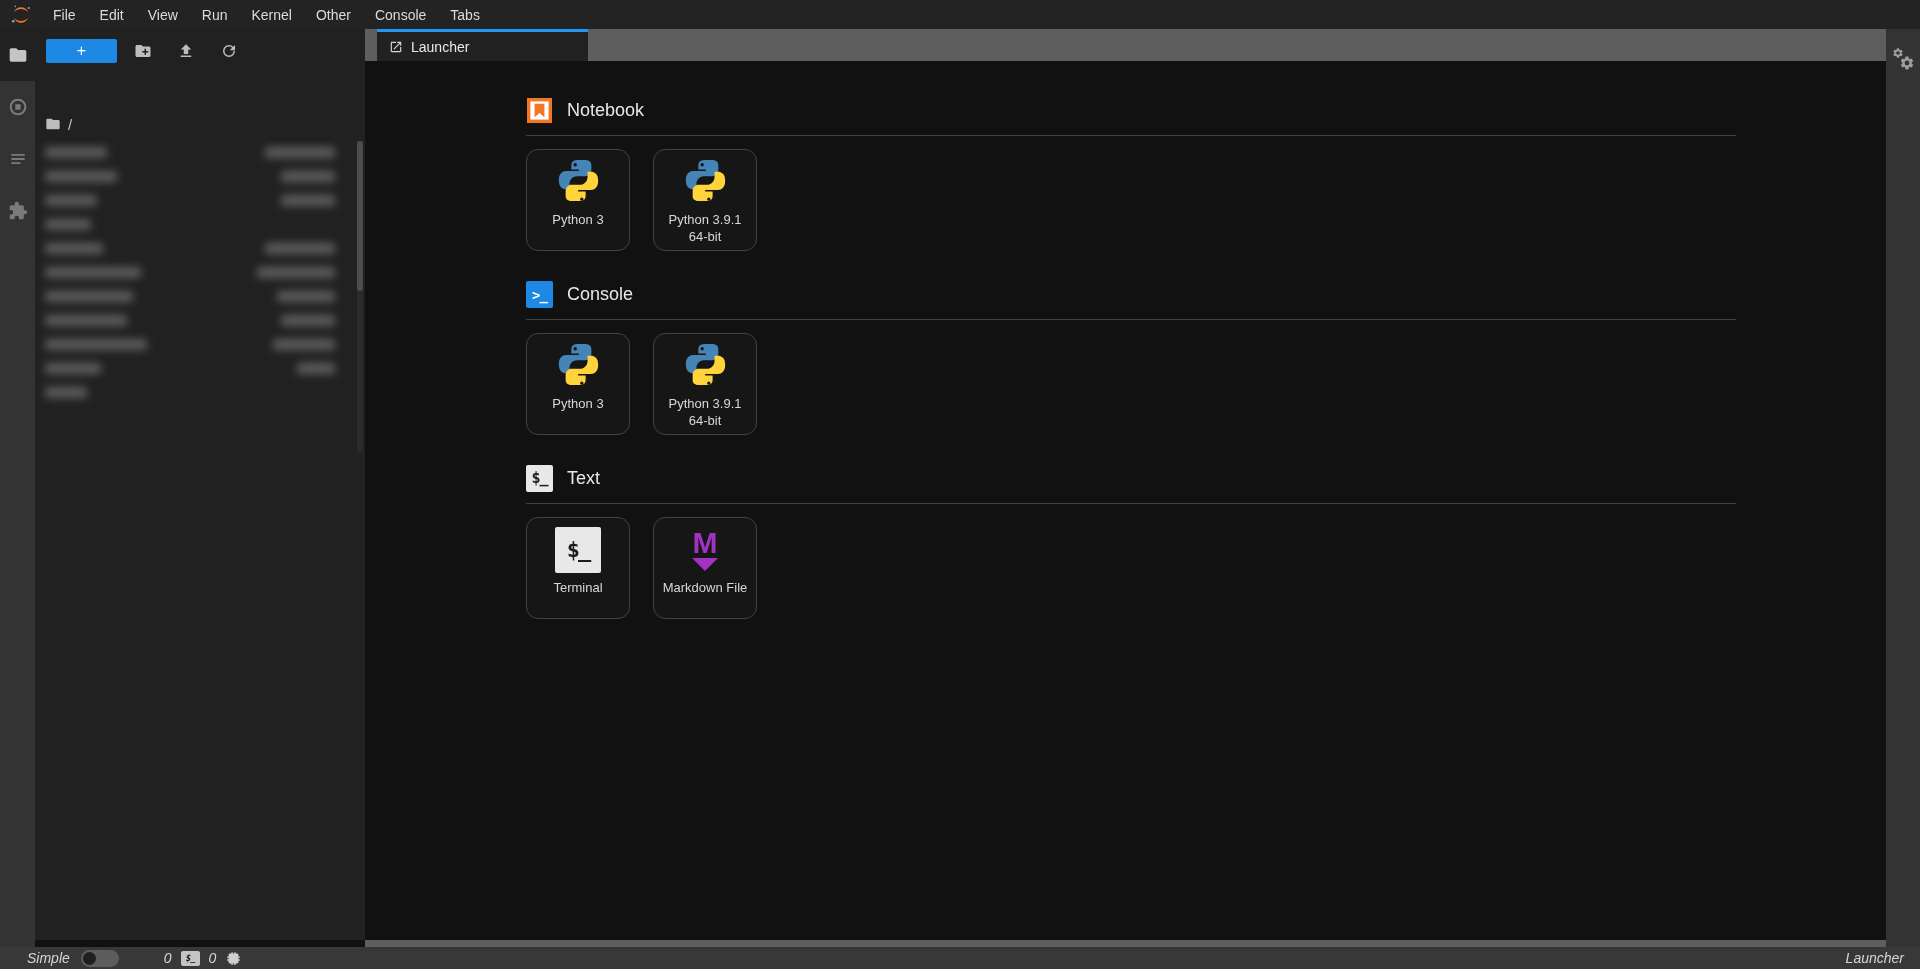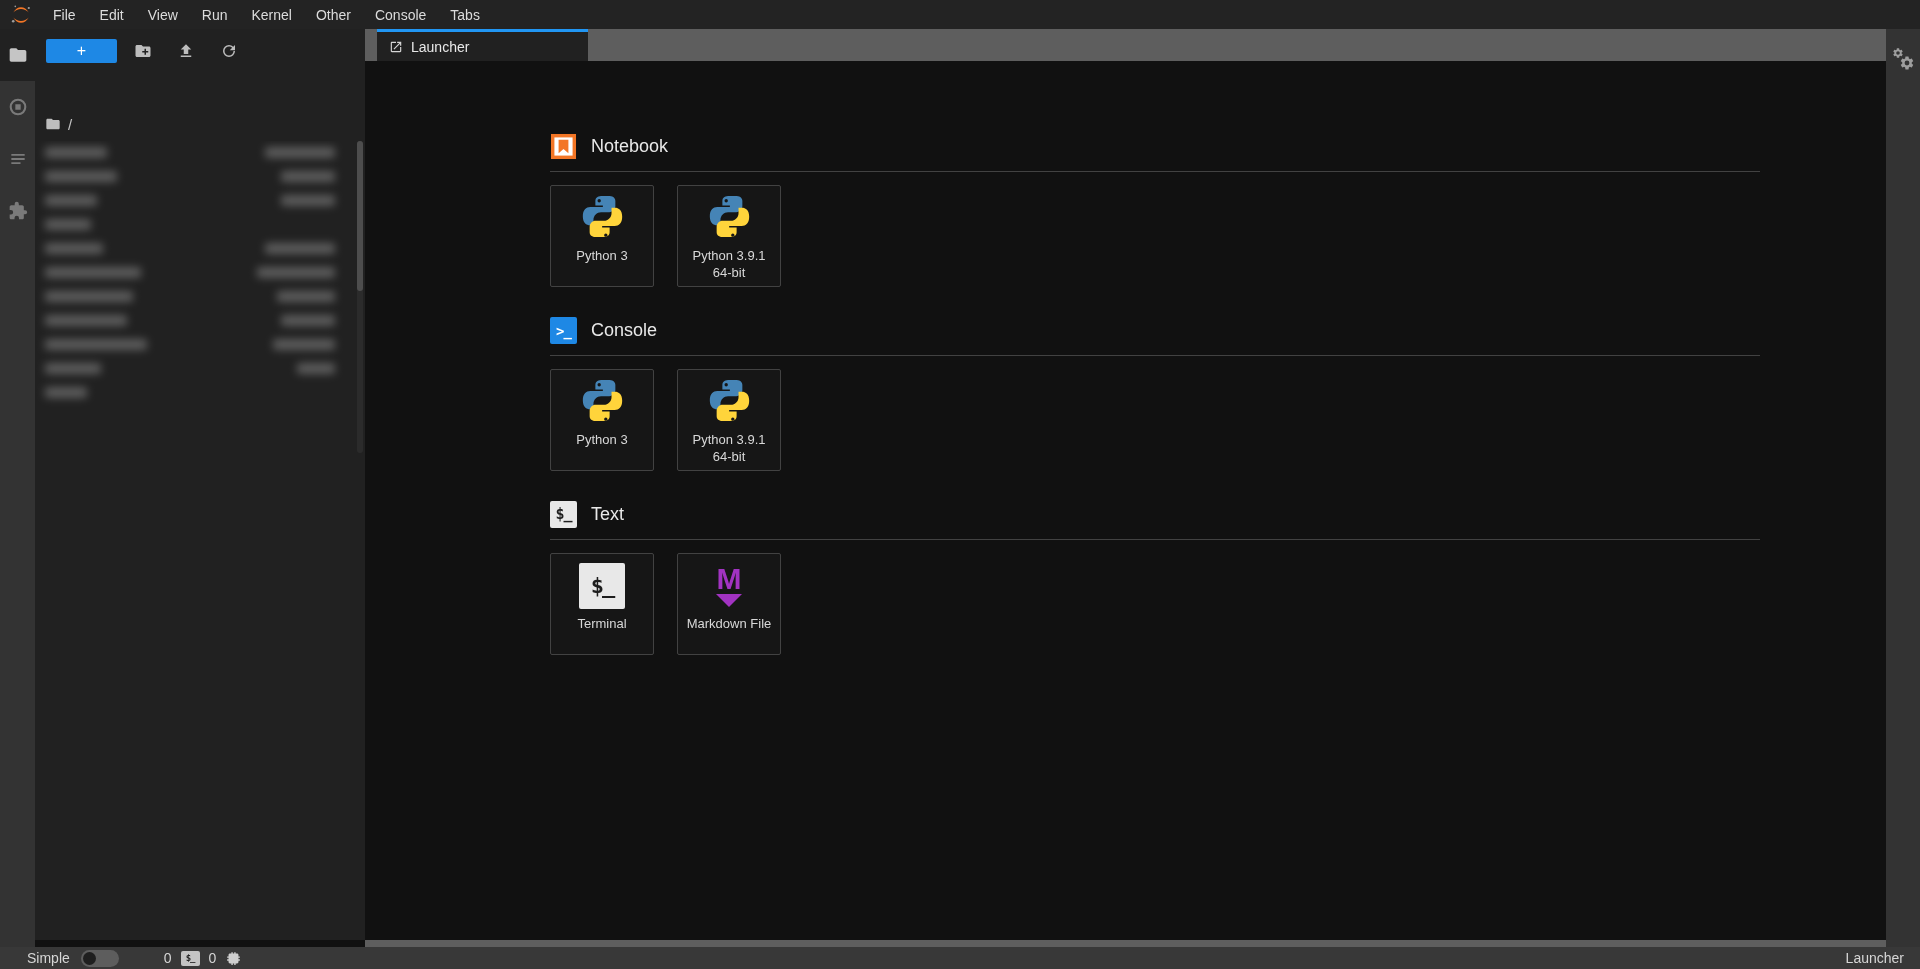--- a/index.html
+++ b/index.html
@@ -51,34 +51,34 @@
   
   .dock { position:absolute; left:365px; top:29px; width:1521px; height:918px; background:#5e5e5e; }
   .tabbar { position:absolute; left:0; top:0; width:100%; height:32px; display:flex; }
   .tab { margin-left:12px; width:211px; height:32px; background:#212121; border-top:3px solid #2196f3;
     display:flex; align-items:center; padding-left:12px; gap:8px; cursor:pointer; }
   .tab svg { width:14px; height:14px; fill:#d6d6d6; }
   .tab .tab-label { color:#e8e8e8; font-size:14px; }
   .dock-content { position:absolute; left:0; top:32px; right:0; bottom:7px; background:#111; overflow:hidden; }
 
   
-  .launcher-body { padding:72px 0 0 161px; width:1371px;margin-left:24px; }
+  .launcher-body { padding:36px 0 0 161px; width:1371px; }
   .launcher-section { width:1210px; margin-bottom:30px; }
   .section-header { height:27px; display:flex; align-items:center; gap:14px; }
   .section-icon { width:27px; height:27px; border-radius:2px; display:flex; align-items:center; justify-content:center; flex:none; }
   .section-icon.console { background:#1e88e5; }
   .section-icon.other { background:#e8e8e8; }
   .prompt-glyph { font-family:"DejaVu Sans Mono", monospace; font-weight:bold; line-height:1; }
   .section-icon.console .prompt-glyph { color:#fff; font-size:14px; letter-spacing:-1px; }
   .section-icon.other .prompt-glyph { color:#1d1d1d; font-size:15px; letter-spacing:-1px; }
   .section-title { color:#e8e8e8; font-size:18px; }
   .section-rule { border-bottom:1px solid #424242; margin-top:11px; }
   .cards-row { margin-top:13px; display:flex; gap:23px; }
   .launch-card { width:104px; height:102px; background:#161616; border:1px solid #424242;
-    border-radius:2px; position:relative; cursor:pointer; }
+    border-radius:12px; position:relative; cursor:pointer; }
   .card-icon { position:absolute; left:0; top:8px; width:100%; height:48px;
     display:flex; align-items:center; justify-content:center; }
   .card-label { position:absolute; left:2px; right:2px; top:62px; text-align:center;
     color:#d8d8d8; font-size:13px; line-height:1.3; }
   .term-tile { width:46px; height:46px; background:#e8e8e8; border-radius:2px;
     display:flex; align-items:center; justify-content:center; }
   .term-tile .prompt-glyph { color:#1d1d1d; font-size:22px; letter-spacing:-2px; }
   .textfile-tile { width:40px; height:42px; display:flex; flex-direction:column; justify-content:space-between; }
   .textfile-tile i { display:block; height:5px; background:#bdbdbd; }
   .md-tile { display:flex; flex-direction:column; align-items:center; }
@@ -88,21 +88,21 @@
 
   
   .sidebar-right { position:absolute; left:1886px; top:29px; width:34px; height:918px; background:#333; }
   .gears { margin:17px auto 0; width:24px; height:26px; position:relative; }
   .gears svg { position:absolute; fill:#9e9e9e; }
   .gears .gear-sm { width:12px; height:12px; left:1px; top:1px; }
   .gears .gear-lg { width:16px; height:16px; left:8px; top:9px; }
 
   
   .statusbar { position:absolute; left:0; top:947px; width:1920px; height:22px; background:#383838;
-    display:flex; align-items:center; font-size:14px; color:#d6d6d6; }
+    display:flex; align-items:center; font-size:14px; color:#d6d6d6;font-style:italic; }
   .sb-left { display:flex; align-items:center; margin-left:27px; gap:9px; }
   .sb-mode-label { margin-right:2px; }
   .toggle { width:38px; height:17px; background:#5d5d5d; border-radius:9px; position:relative; cursor:pointer; }
   .toggle .knob { position:absolute; left:2px; top:2px; width:13px; height:13px; border-radius:50%; background:#1f1f1f; }
   .sb-group { display:flex; align-items:center; gap:9px; margin-left:36px; }
   .term-badge { width:19px; height:15px; background:#c4c4c4; border-radius:2px;
     display:flex; align-items:center; justify-content:center; }
   .term-badge span { color:#222; font-size:9px; font-weight:bold; font-family:"DejaVu Sans Mono", monospace; letter-spacing:-1px; }
   .chip-ic svg { width:17px; height:17px; fill:#cfcfcf; display:block; }
   .sb-right { margin-left:auto; margin-right:16px; color:#d6d6d6; }

